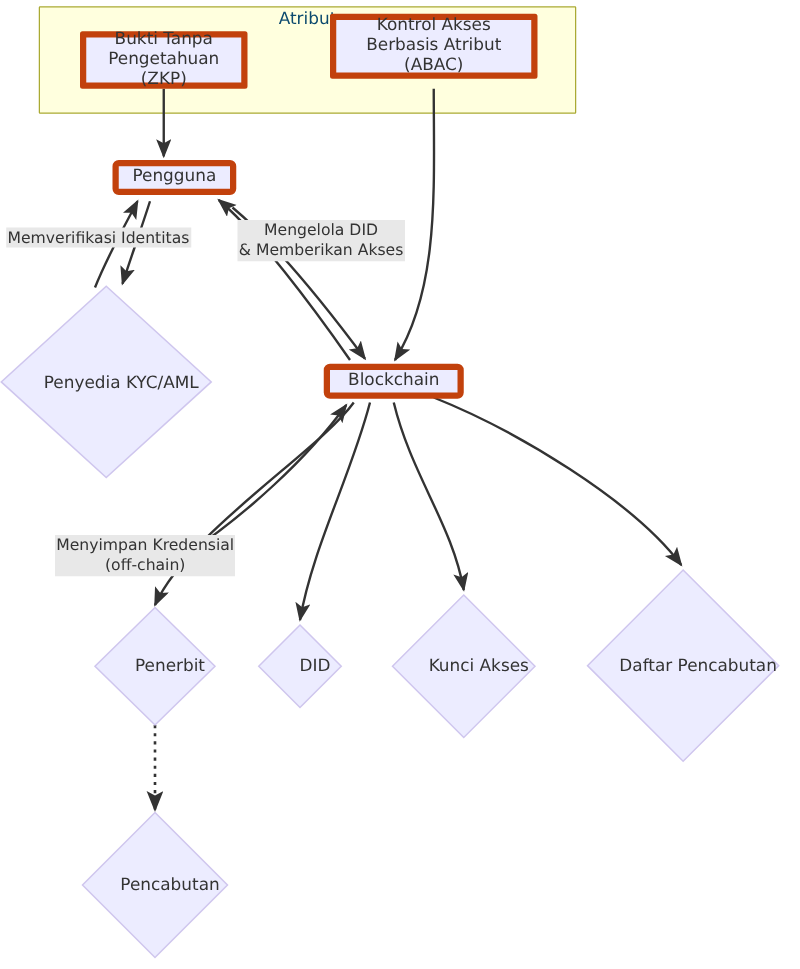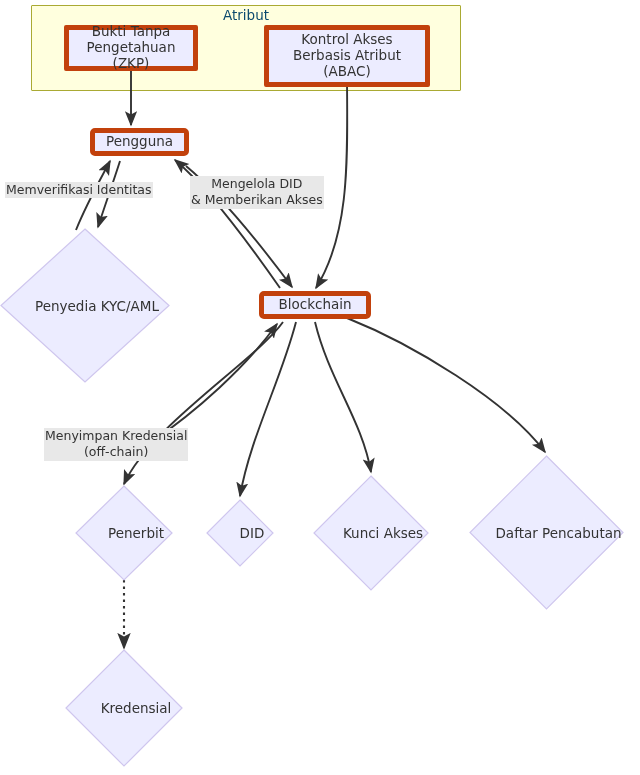--- a/index.html
+++ b/index.html
@@ -77,21 +77,21 @@
       <path d="M347,318 C412,344 506,400 545,452"></path>
 
       <path stroke-dasharray="2.5,4" stroke-width="2.1" d="M124,580 L124,648"></path>
     </g>
   </svg>
 
   <div class="nodebox" style="left:64px;top:25px;width:134px;height:46px;">
     <span>Bukti Tanpa<br>Pengetahuan (ZKP)</span>
   </div>
 
-  <div class="nodebox" style="left:264px;top:25px;width:166px;height:62px;">
+  <div class="nodebox" style="left:264px;top:11px;width:166px;height:52px;">
     <span>Kontrol Akses<br>Berbasis Atribut (ABAC)</span>
   </div>
 
   <div class="nodebox round" style="left:90px;top:128px;width:99px;height:28px;">
     <span>Pengguna</span>
   </div>
 
   <div class="nodebox round" style="left:259px;top:291px;width:112px;height:28px;">
     <span>Blockchain</span>
   </div>
@@ -128,21 +128,21 @@
     <svg width="155" height="155" viewBox="0 0 155 155" xmlns="http://www.w3.org/2000/svg">
       <polygon points="77.5,1 154,77.5 77.5,154 1,77.5" fill="#ececff" stroke="#cfc6ee" stroke-width="1.2"></polygon>
     </svg>
     <div class="dia-label">Daftar Pencabutan</div>
   </div>
 
   <div class="dia-wrap" style="left:65px;top:649px;width:118px;height:118px;">
     <svg width="118" height="118" viewBox="0 0 118 118" xmlns="http://www.w3.org/2000/svg">
       <polygon points="59,1 117,59 59,117 1,59" fill="#ececff" stroke="#cfc6ee" stroke-width="1.2"></polygon>
     </svg>
-    <div class="dia-label">Kredensial</div>
+    <div class="dia-label">Pencabutan</div>
   </div>
 
   <div class="edgelabel" style="left:5px;top:182px;">Memverifikasi Identitas</div>
 
   <div class="edgelabel" style="left:190px;top:176px;"><span>Mengelola DID</span><br><span>&amp; Memberikan Akses</span></div>
 
   <div class="edgelabel" style="left:44px;top:402px;margin-top:26px;"><span>Menyimpan Kredensial</span><br><span>(off-chain)</span></div>
 
 </div>
 

